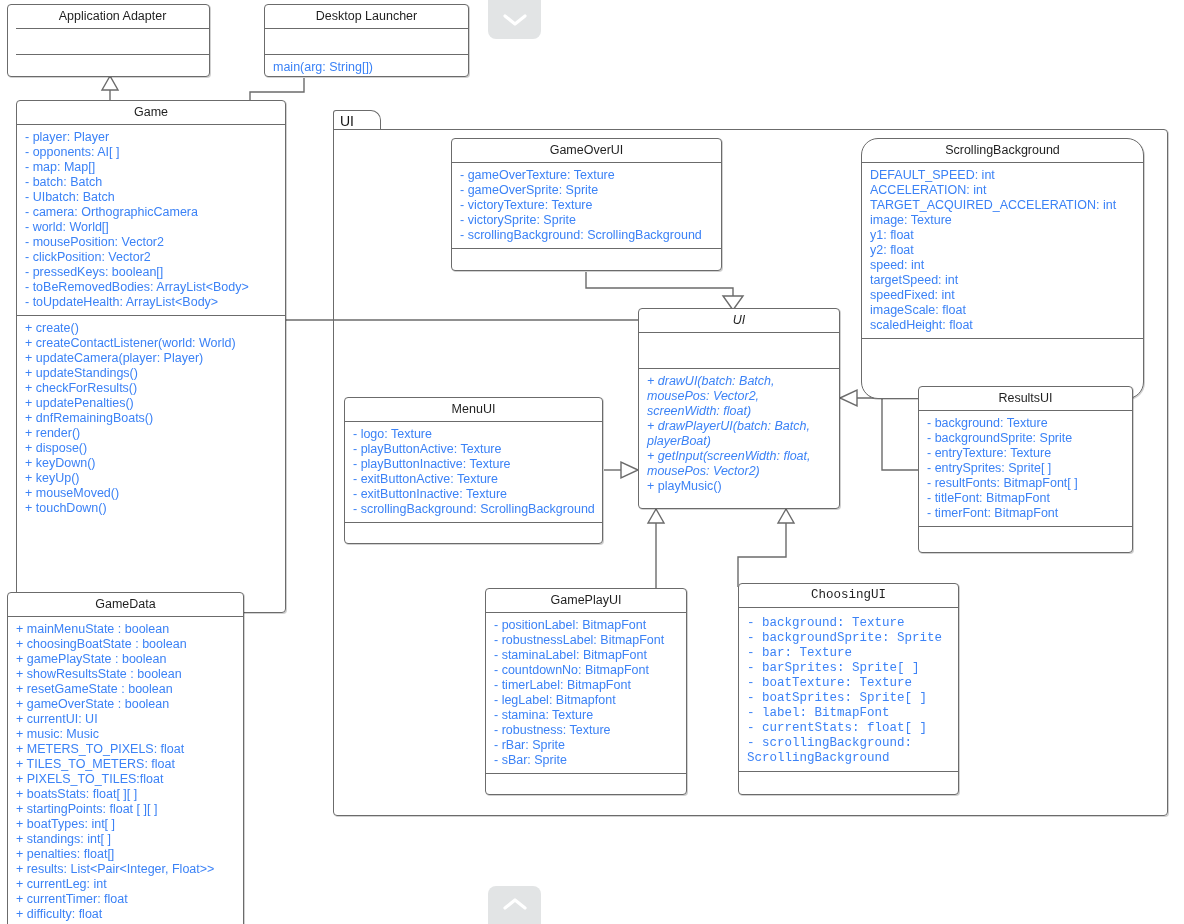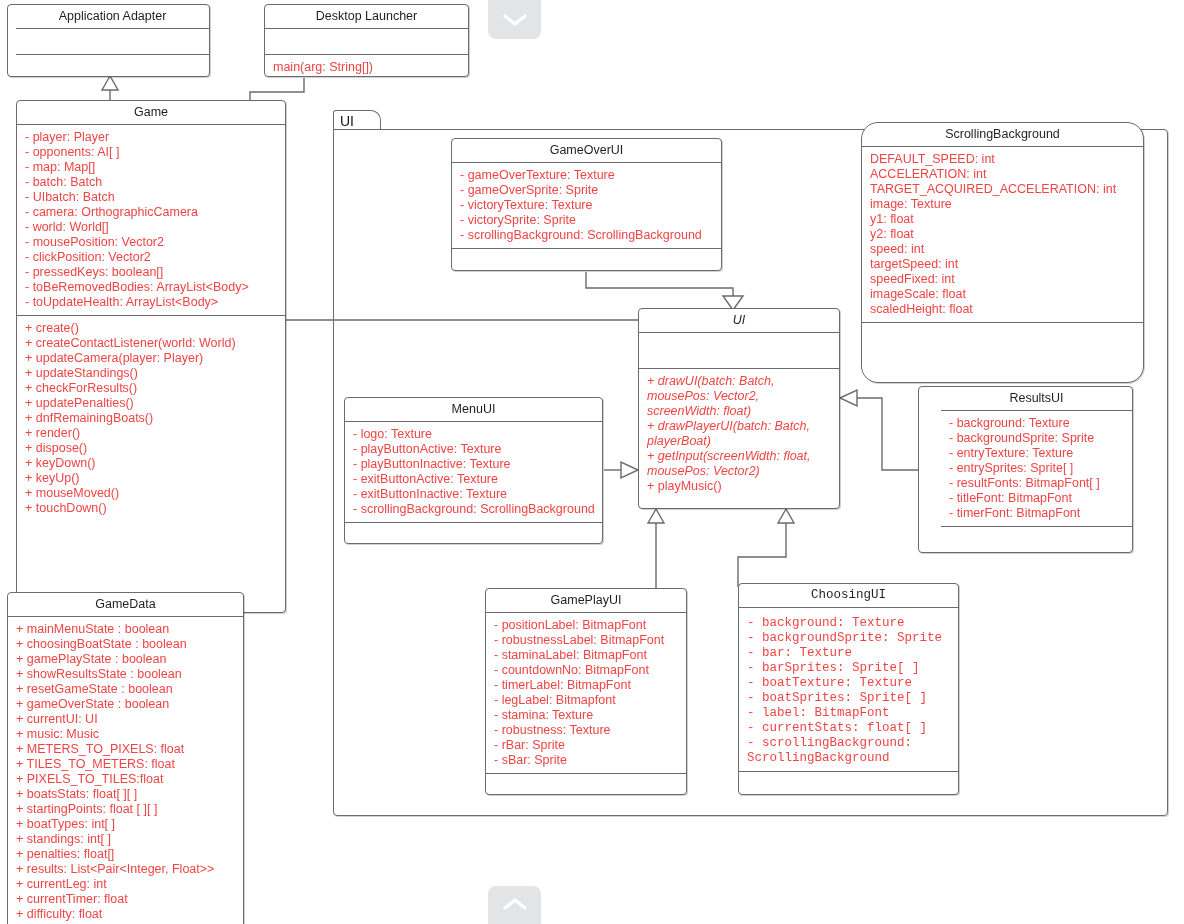--- a/index.html
+++ b/index.html
@@ -36,21 +36,21 @@
     padding: 4px 4px 5px 4px;
     border-bottom: 1px solid #6b6b6b;
     white-space: nowrap;
     overflow: hidden;
   }
   .uml-title.abstract { font-style: italic; }
   .uml-compartment {
     box-sizing: border-box;
     padding: 5px 7px 5px 8px;
     font-size: 12.5px;
-    color: #ef4444;
+    color: #3b82f6;
     line-height: 15px;
   }
   .uml-compartment.sep { border-top: 1px solid #6b6b6b; }
   .uml-compartment .row { white-space: pre-wrap; }
   .uml-compartment.italic .row { font-style: italic; }
   .empty-comp { min-height: 20px; }
 
   
   .pkg {
     position: absolute;
@@ -223,21 +223,21 @@
     <div class="uml-compartment">
       <div class="row">- gameOverTexture: Texture</div>
       <div class="row">- gameOverSprite: Sprite</div>
       <div class="row">- victoryTexture: Texture</div>
       <div class="row">- victorySprite: Sprite</div>
       <div class="row">- scrollingBackground: ScrollingBackground</div>
     </div>
     <div class="uml-compartment sep empty-comp" style="height:22px;"></div>
   </div>
 
-  <div class="umlbox" style="left:861px; top:122px; width:283px; height:261px;border-radius:17px;">
+  <div class="umlbox" style="left:861px; top:138px; width:283px; height:261px;border-radius:17px;">
     <div class="uml-title">ScrollingBackground</div>
     <div class="uml-compartment">
       <div class="row">DEFAULT_SPEED: int</div>
       <div class="row">ACCELERATION: int</div>
       <div class="row">TARGET_ACQUIRED_ACCELERATION: int</div>
       <div class="row">image: Texture</div>
       <div class="row">y1: float</div>
       <div class="row">y2: float</div>
       <div class="row">speed: int</div>
       <div class="row">targetSpeed: int</div>
@@ -265,21 +265,21 @@
       <div class="row">- logo: Texture</div>
       <div class="row">- playButtonActive: Texture</div>
       <div class="row">- playButtonInactive: Texture</div>
       <div class="row">- exitButtonActive: Texture</div>
       <div class="row">- exitButtonInactive: Texture</div>
       <div class="row">- scrollingBackground: ScrollingBackground</div>
     </div>
     <div class="uml-compartment sep empty-comp" style="height:22px;"></div>
   </div>
 
-  <div class="umlbox" style="left:918px; top:386px; width:215px; height:167px;padding-left:22px;">
+  <div class="umlbox" style="left:918px; top:386px; width:215px; height:167px;">
     <div class="uml-title">ResultsUI</div>
     <div class="uml-compartment">
       <div class="row">- background: Texture</div>
       <div class="row">- backgroundSprite: Sprite</div>
       <div class="row">- entryTexture: Texture</div>
       <div class="row">- entrySprites: Sprite[ ]</div>
       <div class="row">- resultFonts: BitmapFont[ ]</div>
       <div class="row">- titleFont: BitmapFont</div>
       <div class="row">- timerFont: BitmapFont</div>
     </div>

